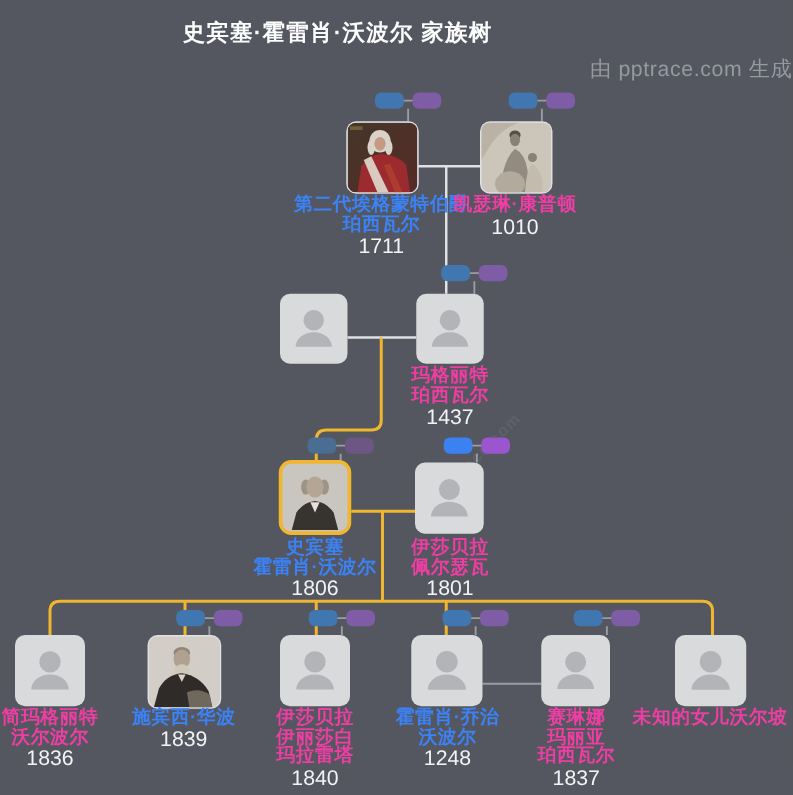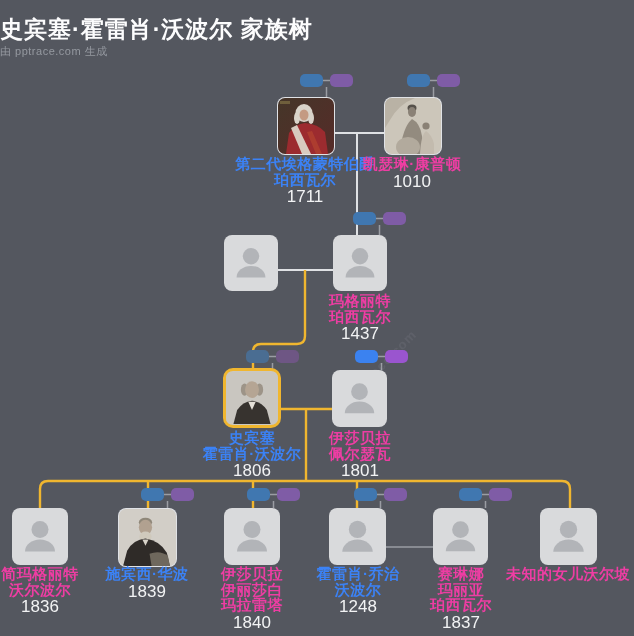--- a/index.html
+++ b/index.html
@@ -4,26 +4,26 @@
 <style>
   html,body{margin:0;padding:0;}
   body{
     width:634px;height:636px;overflow:hidden;
     background:var(--background,#54575f);
     font-family:"Liberation Sans","DejaVu Sans",sans-serif;
     position:relative;
   }
   .stage{position:absolute;inset:0;}
   .title{
-    position:absolute;top:14px;left:0;width:540px;text-align:left;
-    color:var(--title_text,#fcfcfd);font-size:23px;font-weight:700;letter-spacing:1px;
+    position:absolute;top:14px;left:0;width:540px;text-align:center;
+    color:var(--title_text,#fcfcfd);font-size:18px;font-weight:700;letter-spacing:1px;
   }
   .subtitle{
-    position:absolute;top:44px;left:0;width:634px;text-align:left;
-    color:var(--subtitle_text,#9599a0);font-size:11px;letter-spacing:.5px;
+    position:absolute;top:44px;left:0;width:634px;text-align:right;
+    color:var(--subtitle_text,#9599a0);font-size:17px;letter-spacing:.5px;
   }
   svg.lines{position:absolute;left:0;top:0;}
   .wline{stroke:var(--line_light,#dfe1e4);stroke-width:2;fill:none;}
   .gline{stroke:var(--line_gray,#9a9da3);stroke-width:1.5;fill:none;}
   .yline{stroke:var(--lineage_yellow,#f0b62f);stroke-width:2.4;fill:none;}
   .watermark{
     position:absolute;left:318px;top:356px;width:130px;text-align:center;
     transform:rotate(-45deg);transform-origin:center;
     color:rgba(225,230,240,0.07);font-size:13px;letter-spacing:1px;font-weight:600;
   }

